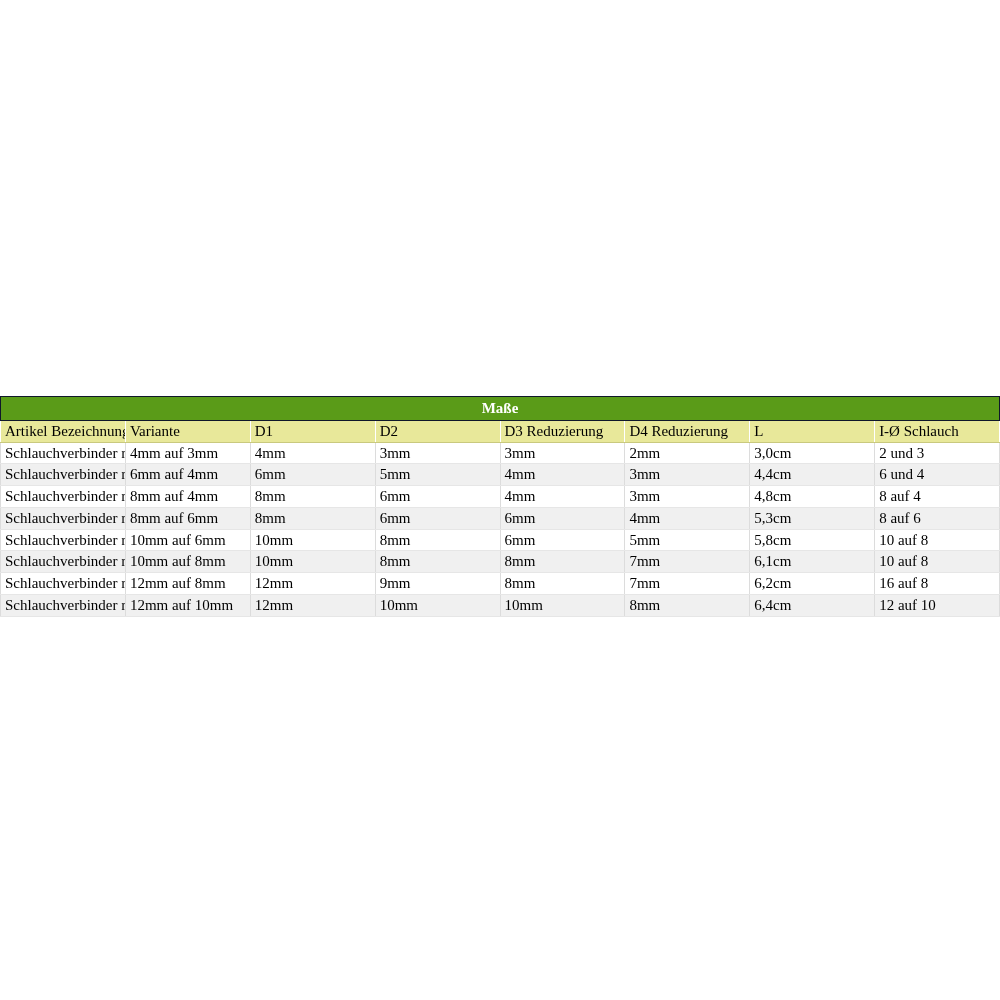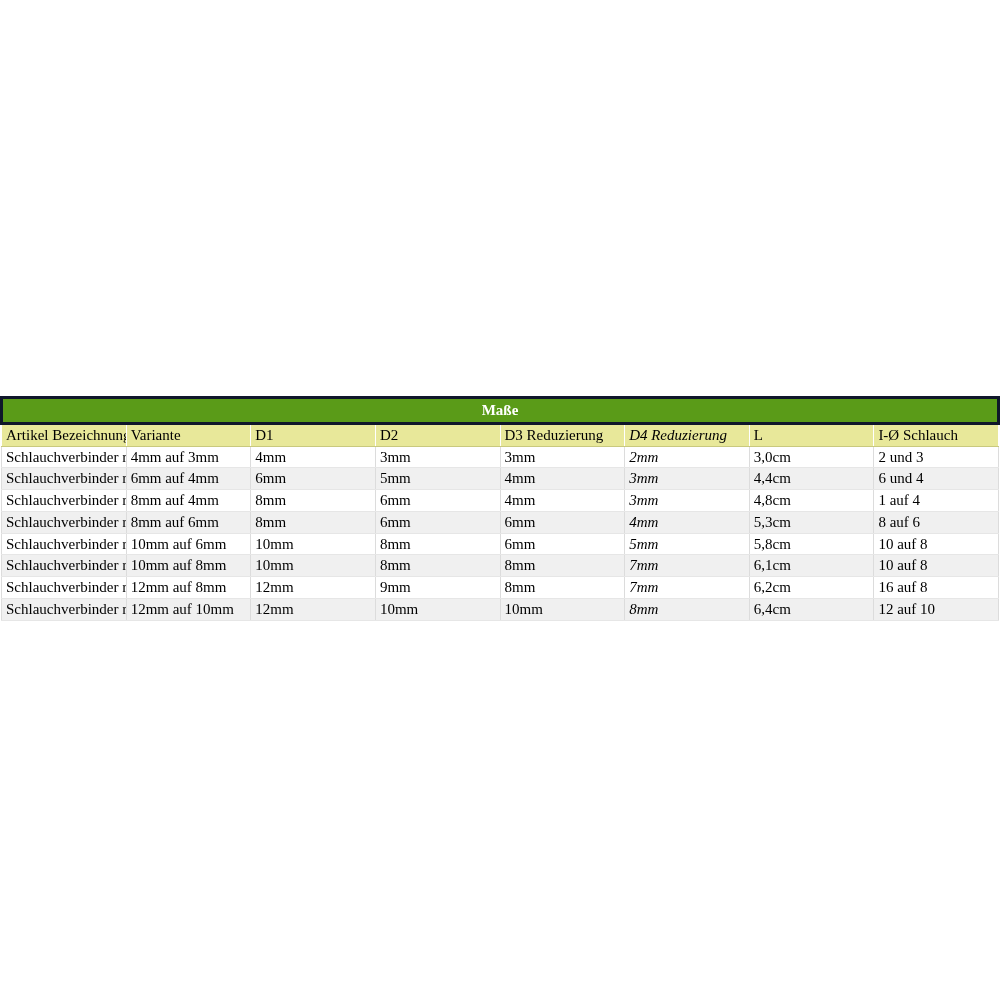--- a/index.html
+++ b/index.html
@@ -39,21 +39,21 @@
     font-weight: normal;
     white-space: nowrap;
     overflow: hidden;
   }
   tr.title-row td {
     background: #5a9b18;
     color: #ffffff;
     font-weight: bold;
     text-align: center;
     font-size: 15px;
-    border: 3px solid #0f172a;
+    border: 1px solid #0f172a;
     padding: 2px 4px;
   }
   tr.header-row td {
     background: #e8e89a;
     color: #000000;
     border-top: 1px solid #c9c97e;
     border-bottom: 1px solid #c9c97e;
     border-left: 1px solid #ffffff;
     border-right: 1px solid #ffffff;
   }
@@ -69,21 +69,21 @@
     border-left: 1px solid #dcdcdc;
     border-right: 1px solid #dcdcdc;
     border-top: 1px solid #e6e6e6;
     border-bottom: 1px solid #e6e6e6;
   }
   .c0 { width: 333px; }
   .c1 { width: 126px; }
   .c2 { width: 51px; }
   .c3 { width: 51px; }
   .c4 { width: 108px; }
-  .c5 { width: 113px; font-style: italic; }
+  .c5 { width: 113px; }
   .c6 { width: 80px; }
   .c7 { width: 138px; }
 </style>
 </head>
 <body>
 
 <div class="page">
   <div class="table-wrap">
     <table class="specs">
       <tbody>
@@ -124,21 +124,21 @@
         </tr>
 
         <tr class="data-row odd">
           <td class="c0">Schlauchverbinder reduziert 8 mm x 4 mm</td>
           <td class="c1">8mm auf 4mm</td>
           <td class="c2">8mm</td>
           <td class="c3">6mm</td>
           <td class="c4">4mm</td>
           <td class="c5">3mm</td>
           <td class="c6">4,8cm</td>
-          <td class="c7">1 auf 4</td>
+          <td class="c7">8 auf 4</td>
         </tr>
 
         <tr class="data-row even">
           <td class="c0">Schlauchverbinder reduziert 8 mm x 6 mm</td>
           <td class="c1">8mm auf 6mm</td>
           <td class="c2">8mm</td>
           <td class="c3">6mm</td>
           <td class="c4">6mm</td>
           <td class="c5">4mm</td>
           <td class="c6">5,3cm</td>

